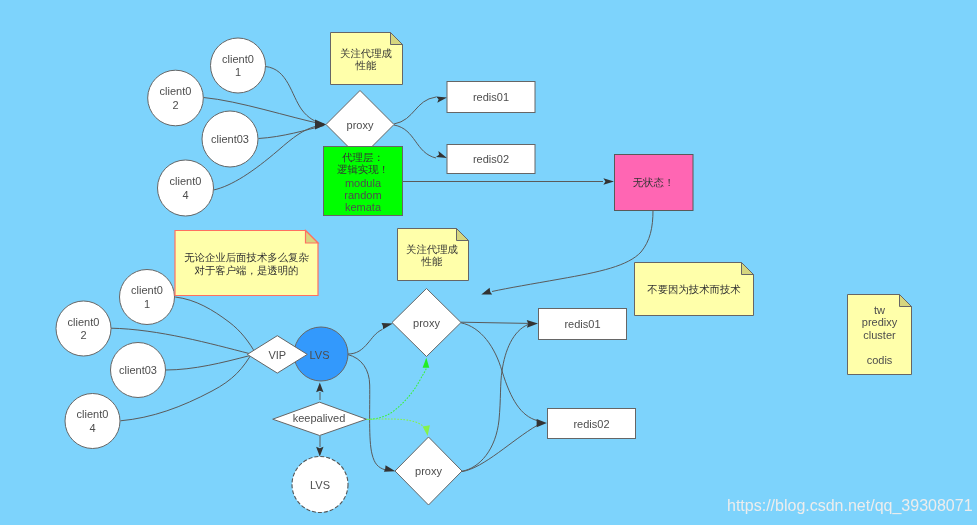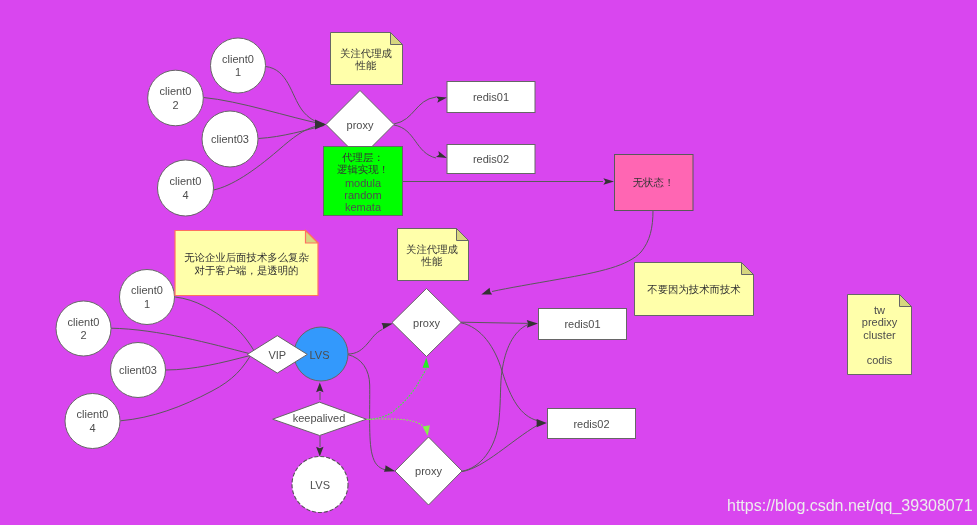--- a/index.html
+++ b/index.html
@@ -1,19 +1,19 @@
 <!DOCTYPE html>
 <html><head>
 <meta charset="utf-8">
 <title>diagram</title>
 <style>
   html,body{margin:0;padding:0;background:#ffffff;}
   body{width:977px;height:525px;overflow:hidden;
        font-family:"Liberation Sans",sans-serif;}
-  #canvas{position:relative;width:977px;height:525px;background:#d946ef;}
+  #canvas{position:relative;width:977px;height:525px;background:#7dd3fc;}
   svg.layer{position:absolute;left:0;top:0;width:977px;height:525px;}
   .shape{fill:#ffffff;stroke:#666666;stroke-width:1;}
   .lbl{font-family:"Liberation Sans",sans-serif;font-size:11px;fill:#4d4d4d;
        text-anchor:middle;}
   .cjk{font-family:"Liberation Sans",sans-serif;font-size:10.4px;fill:#333333;
        text-anchor:middle;}
   .edge{fill:none;stroke:#5a5a5a;stroke-width:1;}
   .arrow{fill:#333333;stroke:none;}
   .note{stroke:#666666;stroke-width:1;fill:#ffffaa;}
   .notefold{fill:#d6d67e;stroke:#666666;stroke-width:1;}

